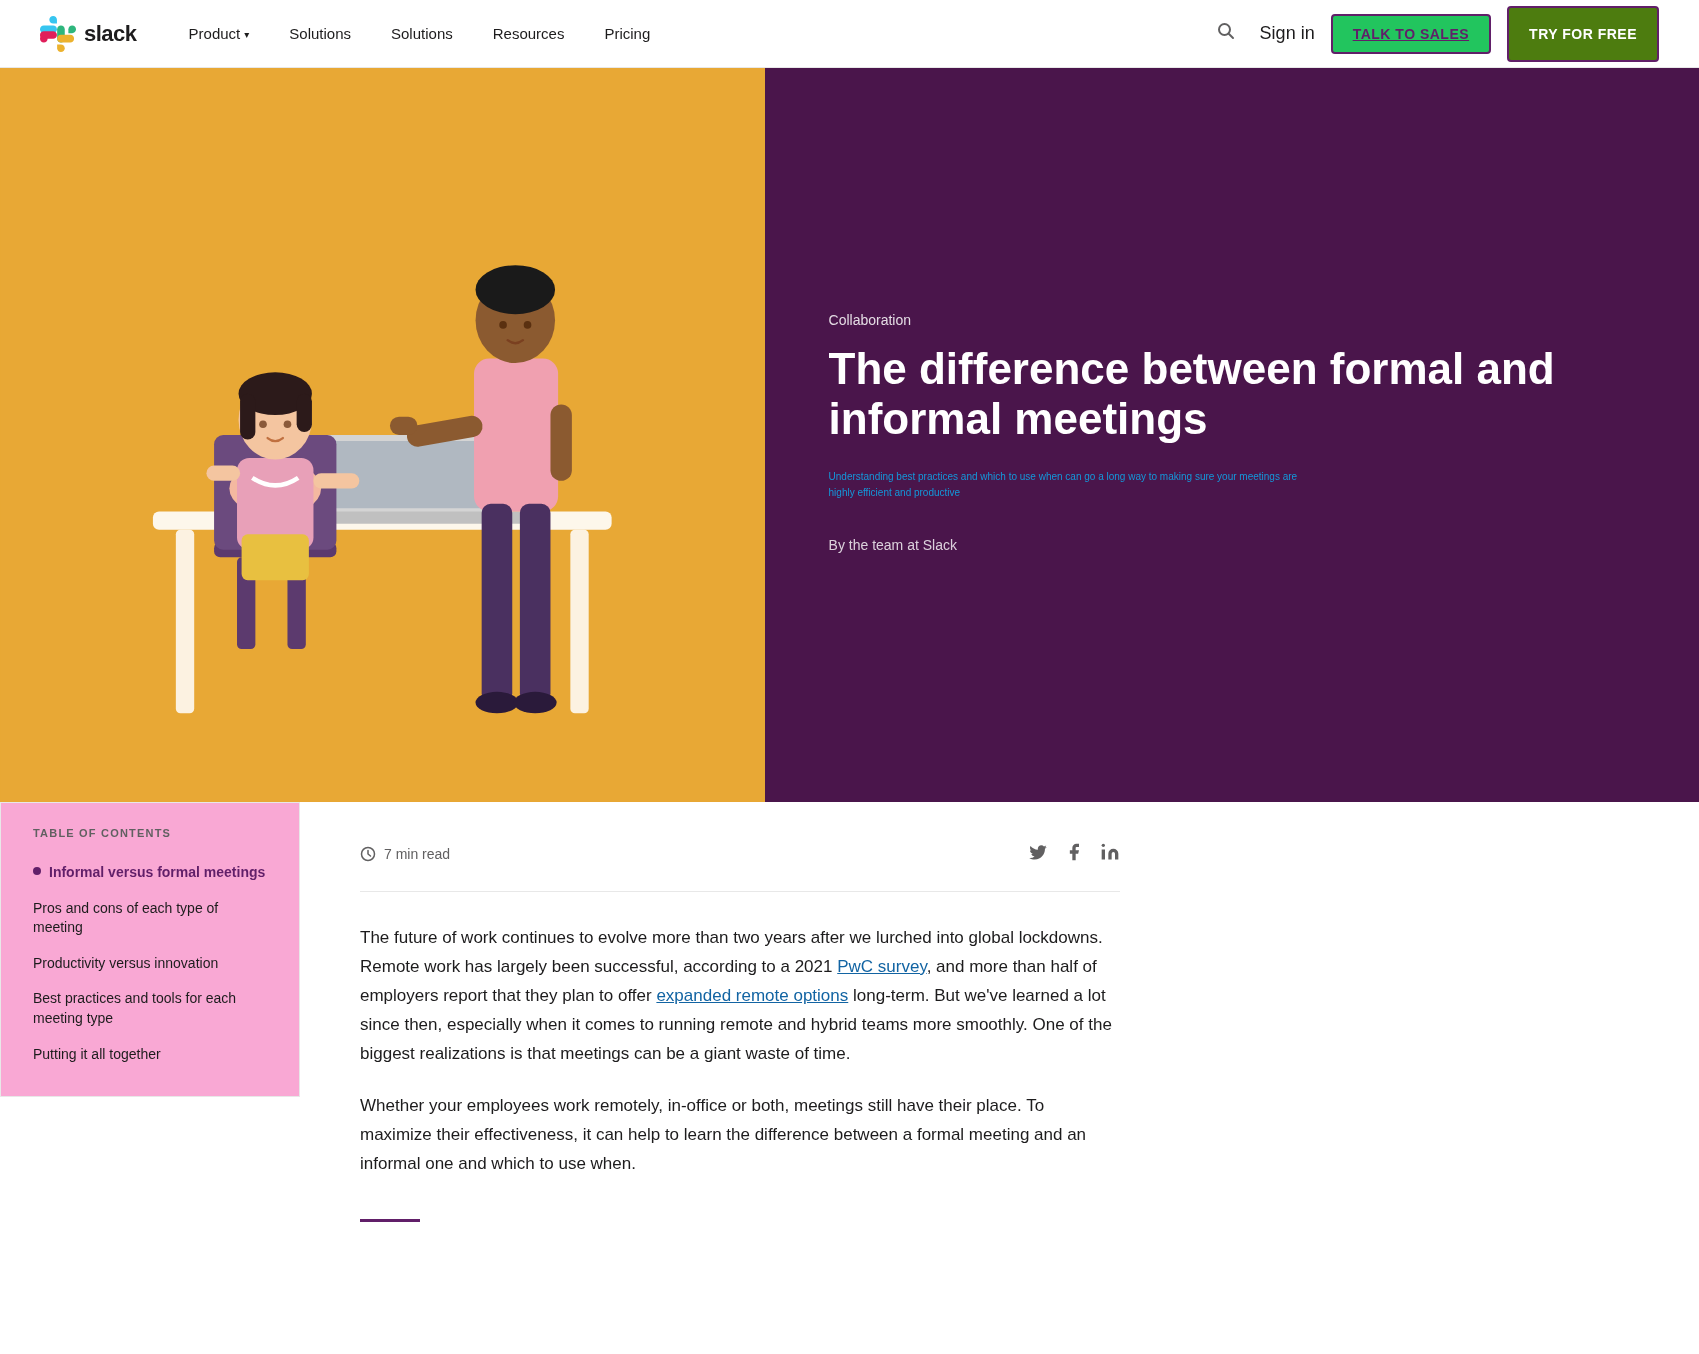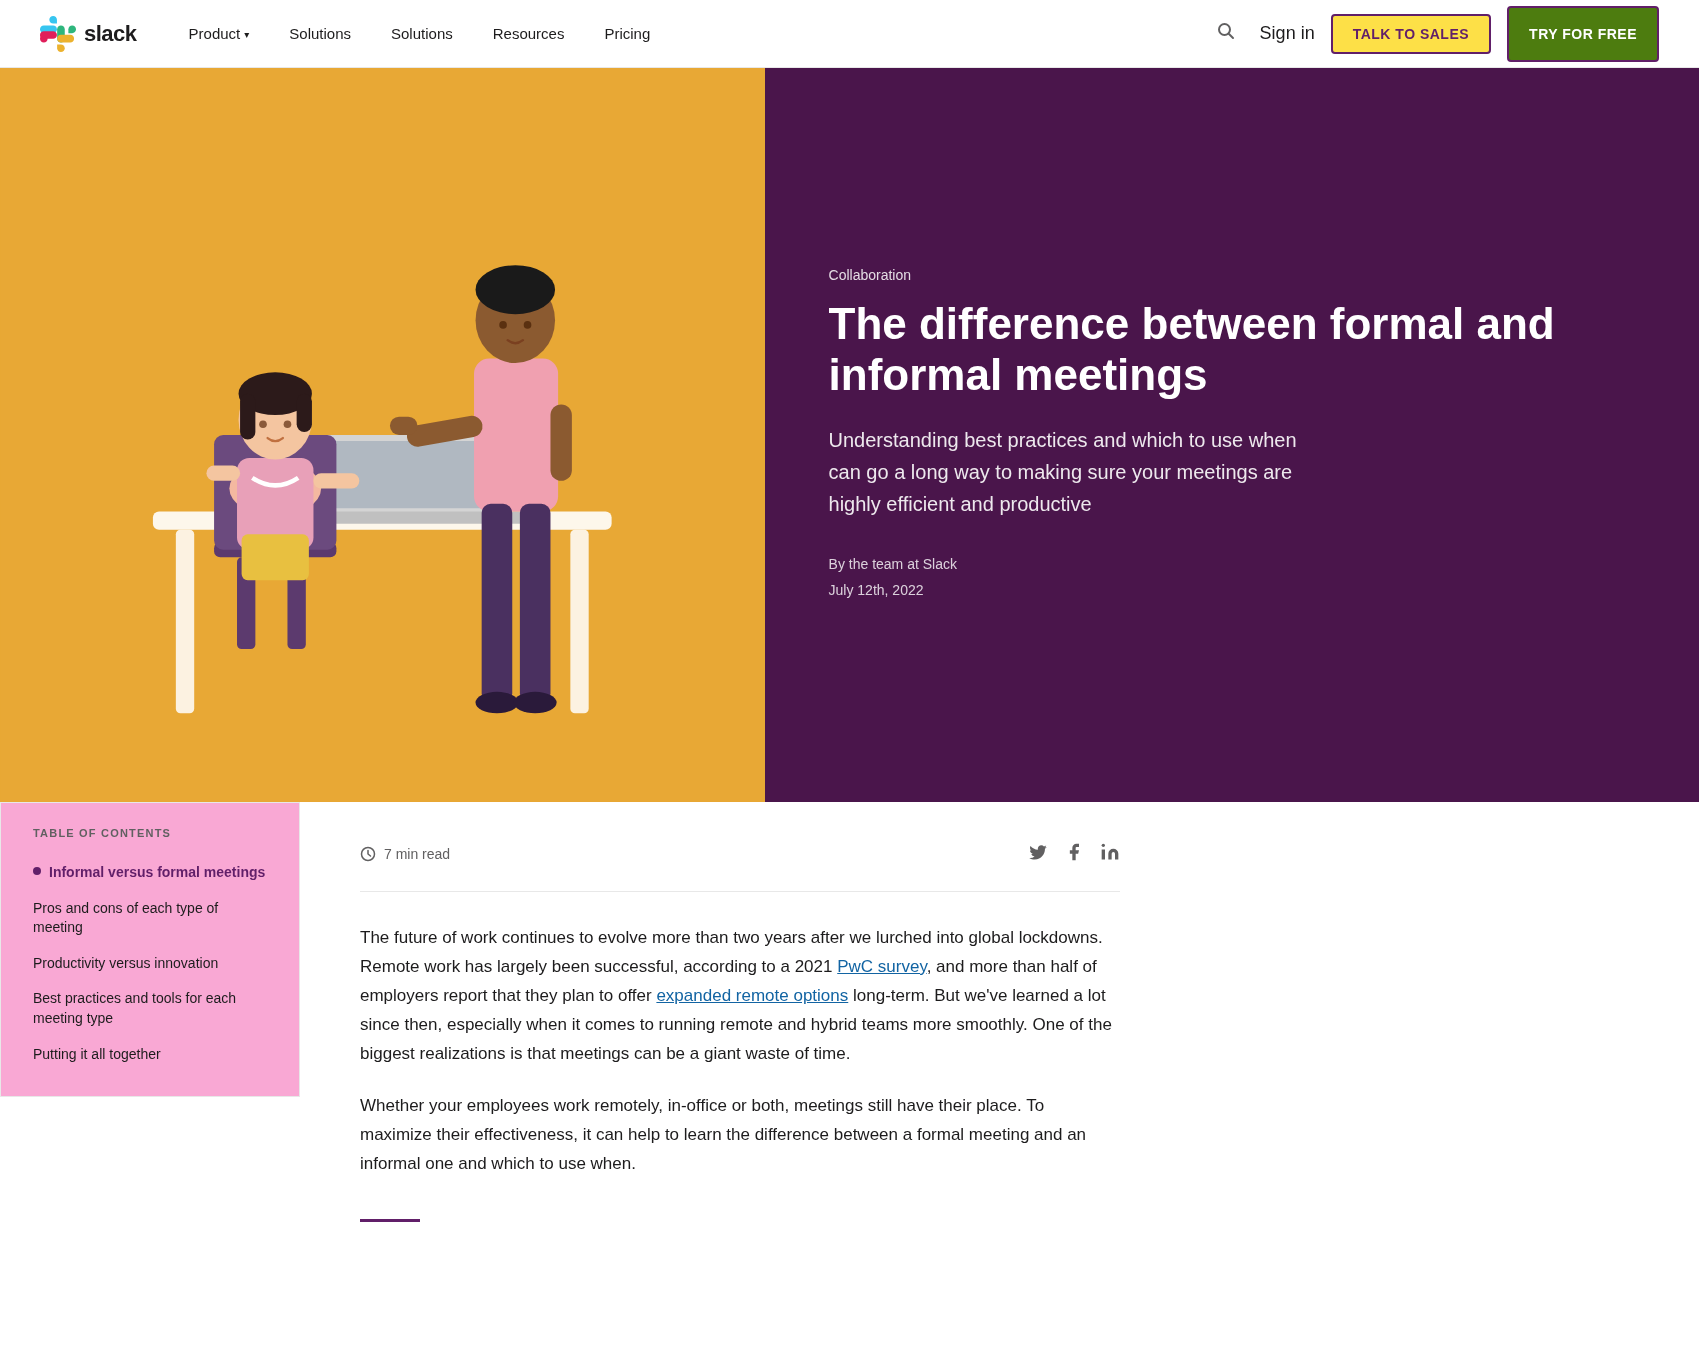--- a/index.html
+++ b/index.html
@@ -66,26 +66,27 @@
       font-weight: 500;
       color: #1d1c1d;
       text-decoration: none;
       cursor: pointer;
     }
     .btn-talk {
       font-size: 14px;
       font-weight: 700;
       color: #611f69;
       border: 2px solid #611f69;
-      background: #fde047;
+      background: #22c55e;
       padding: 10px 20px;
       border-radius: 4px;
       cursor: pointer;
       text-transform: uppercase;
       letter-spacing: 0.5px;
+      text-decoration: underline;
     }
     .btn-try {
       font-size: 14px;
       font-weight: 700;
       color: #fff;
       background: #4d7c0f;
       border: 2px solid #611f69;
       padding: 18px 20px;
       border-radius: 4px;
       cursor: pointer;
@@ -121,22 +122,22 @@
       margin-bottom: 16px;
     }
     .hero-title {
       font-size: 44px;
       font-weight: 700;
       color: #fff;
       line-height: 1.15;
       margin-bottom: 24px;
     }
     .hero-subtitle {
-      font-size: 20px;
-      color: #ffffff;
+      font-size: 10px;
+      color: #0ea5e9;
       opacity: 0.9;
       line-height: 1.6;
       margin-bottom: 32px;
       max-width: 480px;
     }
     .hero-meta {
       font-size: 14px;
       color: #fff;
       opacity: 0.8;
       line-height: 1.8;
@@ -374,21 +375,20 @@
       </svg>
     </div>
   </div>
 
   <div class="hero-content">
     <div class="hero-category">Collaboration</div>
     <h1 class="hero-title">The difference between formal and informal meetings</h1>
     <p class="hero-subtitle">Understanding best practices and which to use when can go a long way to making sure your meetings are highly efficient and productive</p>
     <div class="hero-meta">
       <div>By the team at Slack</div>
-      <div>July 12th, 2022</div>
     </div>
   </div>
 </div>
 
 <div class="content-wrapper">
 
   <div class="toc-sidebar">
     <div class="toc-bar">
       <div class="toc-title">TABLE OF CONTENTS</div>
 

